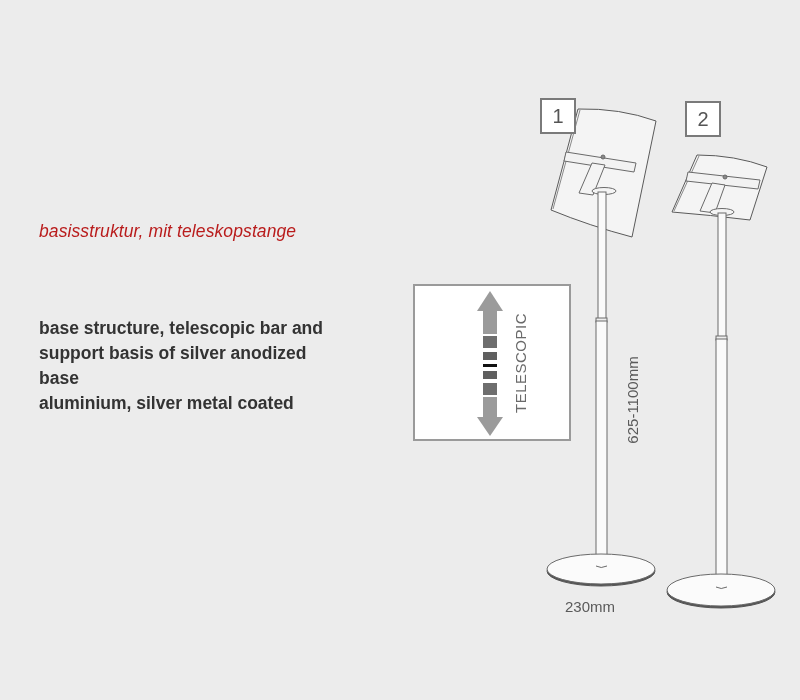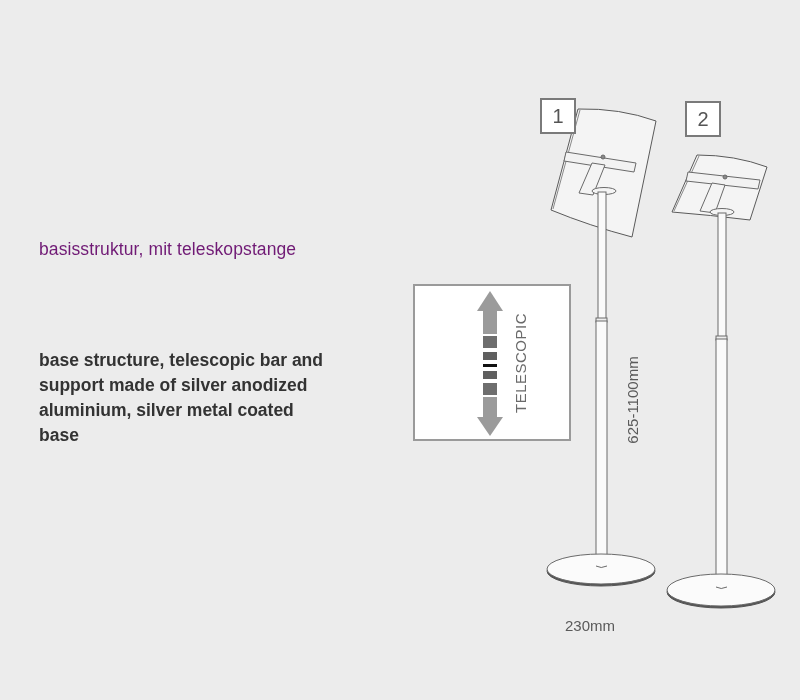--- a/index.html
+++ b/index.html
@@ -14,38 +14,38 @@
       position: relative;
       width: 800px;
       height: 700px;
       background: #ececec;
       font-family: "Liberation Sans", "DejaVu Sans", sans-serif;
       color: #3a3a3a;
     }
     .desc-de {
       position: absolute;
       left: 39px;
-      top: 237px;
+      top: 219px;
       width: 340px;
       font-size: 17.5px;
       line-height: 25px;
-      color: #701a75;
+      font-style: italic;
+      color: #b91c1c;
       letter-spacing: 0.1px;
     }
     .desc-de span { display: block; white-space: nowrap; }
     .desc-en {
       position: absolute;
       left: 39px;
       top: 316px;
       width: 340px;
       font-size: 17.5px;
       line-height: 25px;
       font-weight: bold;
       color: #333333;
-      margin-top: 32px;
     }
     .desc-en span { display: block; white-space: nowrap; }
 
     .telescopic-box {
       position: absolute;
       left: 413px;
       top: 284px;
       width: 158px;
       height: 157px;
       box-sizing: border-box;
@@ -94,37 +94,36 @@
       color: #5a5a5a;
       white-space: nowrap;
     }
     .width-label {
       position: absolute;
       left: 565px;
       top: 598px;
       font-size: 15px;
       color: #5a5a5a;
       white-space: nowrap;
-      margin-top: 19px;
     }
   </style>
 </head>
 <body>
 
 <div class="page">
 
   <div class="desc-de">
     <span>basisstruktur, mit teleskopstange</span>
   </div>
 
   <div class="desc-en">
     <span>base structure, telescopic bar and</span>
-    <span>support made of silver anodized</span>
+    <span>support basis of silver anodized</span>
+    <span>base</span>
     <span>aluminium, silver metal coated</span>
-    <span>base</span>
   </div>
 
   <div class="telescopic-box">
     <svg width="154" height="153" viewBox="0 0 154 153">
 
       <polygon points="75,5 62,25 88,25" fill="#9b9b9b"></polygon>
       <rect x="68" y="24" width="14" height="24" fill="#9b9b9b"></rect>
 
       <rect x="68" y="50" width="14" height="12" fill="#6e6e6e"></rect>
       <rect x="68" y="66" width="14" height="8" fill="#5f5f5f"></rect>

